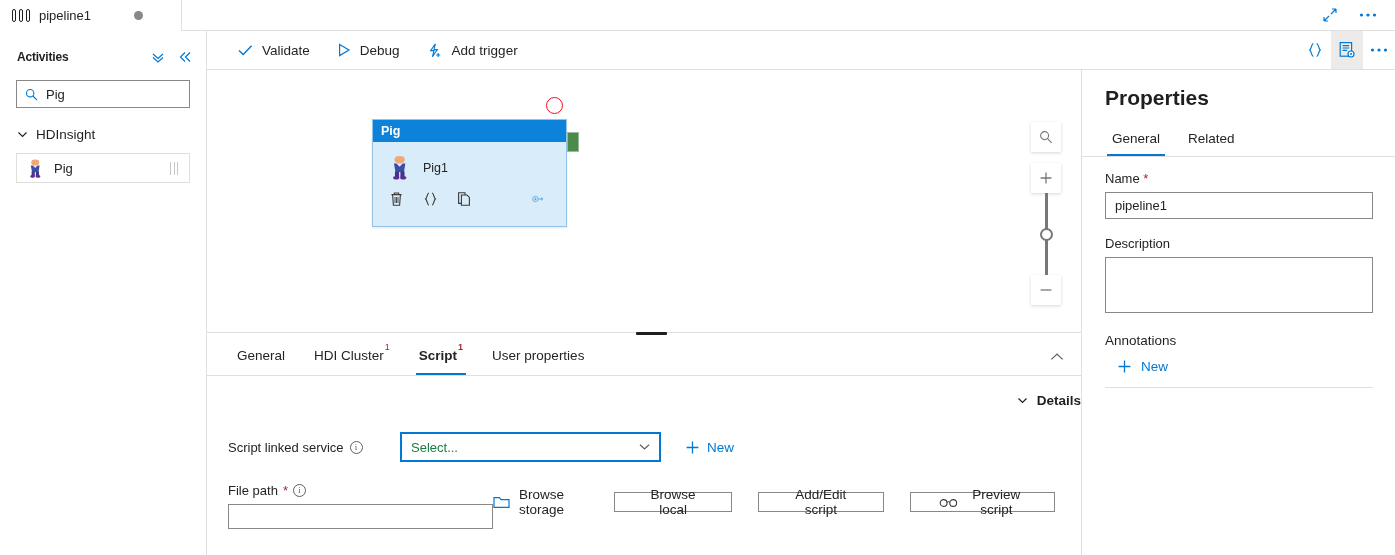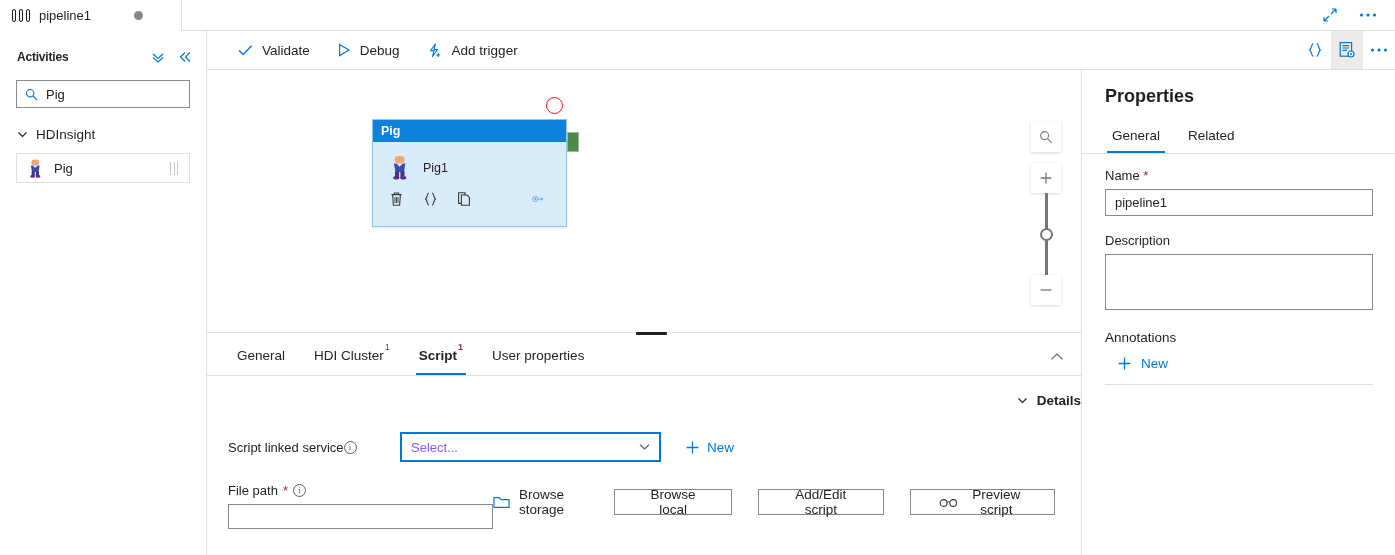--- a/index.html
+++ b/index.html
@@ -196,32 +196,32 @@
   }
 
   .bpane { padding: 14px 0 0 21px; }
   .sect-row { display: flex; align-items: center; gap: 9px; height: 20px; justify-content: flex-end; }
   .sect-title { font-size: 13.5px; font-weight: 700; color: #201f1e; }
   .sect-title.norm { font-weight: 400; }
 
   .field-row { display: flex; align-items: center; margin-top: 22px; }
   .fld-label {
     width: 172px; font-size: 13px; color: #252423;
-    display: flex; align-items: center; 
+    display: flex; align-items: center; gap: 6px;
   }
   .req { color: #a4262c; }
   .info-i {
     width: 13px; height: 13px; border: 1px solid #605e5c; border-radius: 50%;
     font-size: 9px; line-height: 11px; text-align: center; color: #605e5c;
     font-family: "Liberation Serif", serif;
   }
   .select {
     width: 261px; height: 30px; border: 2px solid #0078d4; background: #fff;
     display: flex; align-items: center; padding: 0 9px;
-    font-size: 13px; color: #8b5cf6;
+    font-size: 13px; color: #15803d;
   }
   .select .cv { margin-left: auto; }
   .newlink {
     display: flex; align-items: center; gap: 7px;
     margin-left: 24px; color: #0078d4; font-size: 13.5px;
   }
 
   .filepath-block { margin-top: 21px; display: flex; align-items: flex-start; }
   .fp-left { width: 268px; }
   .fp-label {
@@ -232,35 +232,35 @@
     width: 265px; height: 25px; border: 1px solid #8a8886; background: #fff;
     outline: none; font-family: "Liberation Sans", sans-serif; font-size: 13px;
     padding: 0 8px; color: #252423;
   }
   .fp-right { display: flex; align-items: center; gap: 0; padding-top: 6px; justify-content: space-between; }
   .link-btn {
     display: flex; align-items: center; gap: 9px;
     height: 26px; font-size: 13.5px; color: #252423; margin-right: 28px;
   }
   .obtn {
-    height: 26px; min-width: 104px; padding: 0 28px;
+    height: 20px; min-width: 104px; padding: 0 28px;
     border: 1px solid #8a8886; background: #fff;
     display: flex; align-items: center; justify-content: center; gap: 9px;
     font-size: 13.5px; color: #252423; margin-right: 26px;
     font-family: "Liberation Sans", sans-serif;
   }
   .adv-row { display: flex; align-items: center; gap: 9px; margin-top: 24px; }
 
   
   .rpanel {
     position: absolute; left: 1081px; top: 70px; width: 314px; height: 485px;
     background: #fff; border-left: 1px solid #e1dfdd;
   }
   .rp-title {
-    font-size: 18px; font-weight: 700; color: #201f1e;
+    font-size: 21px; font-weight: 700; color: #201f1e;
     padding: 16px 0 0 23px;
   }
   .rtabs {
     display: flex; align-items: flex-end; height: 36px;
     margin-top: 11px; border-bottom: 1px solid #e1dfdd; padding-left: 23px;
   }
   .rtab {
     position: relative; height: 36px; display: flex; align-items: center;
     padding: 0 7px; margin-right: 14px; font-size: 13.5px; color: #252423;
   }

